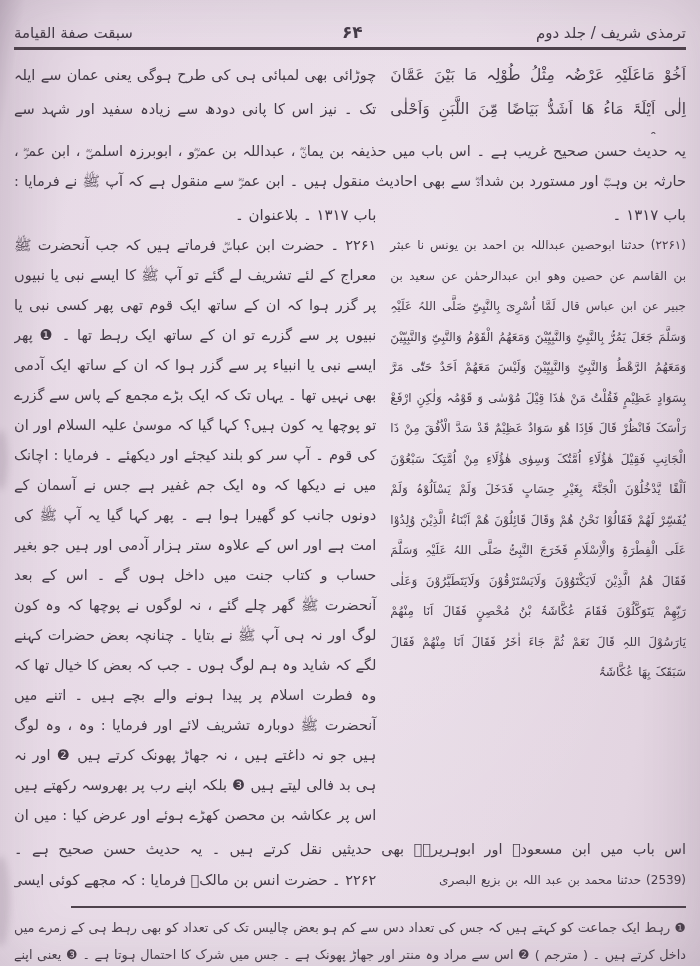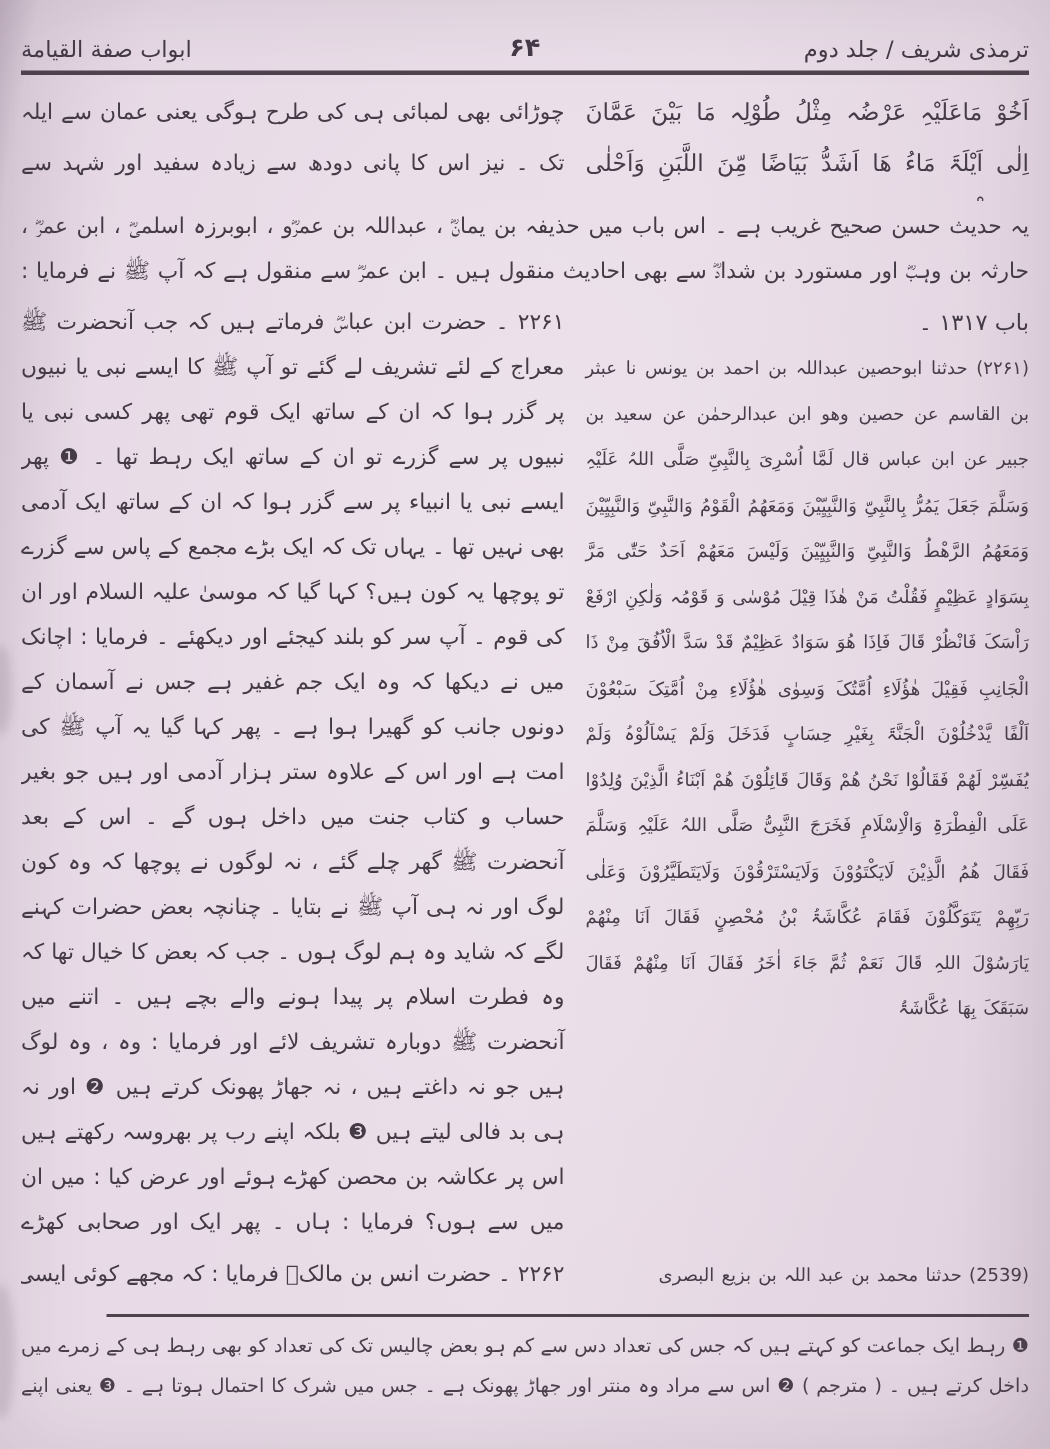--- a/index.html
+++ b/index.html
@@ -75,41 +75,43 @@
   .blem-2{left:-8px;bottom:20px;width:18px;height:90px;}
 </style>
 </head>
 <body>
 
 <div class="page">
 
   <header class="pg-header">
     <span class="hdr-book">ترمذی شریف / جلد دوم</span>
     <span class="hdr-num">۶۴</span>
-    <span class="hdr-chapter">ابواب صفة القيامة</span>
+    <span class="hdr-chapter">سبقت صفة القيامة</span>
   </header>
   <div class="hdr-rule"></div>
 
   <section class="two-col carryover">
     <div class="col-arabic ar-text">اَخُوْ مَاعَلَیْہِ عَرْضُہ مِثْلُ طُوْلِہ مَا بَیْنَ عَمَّانَ اِلٰی اَیْلَۃَ مَاءُ ھَا اَشَدُّ بَیَاضًا مِّنَ اللَّبَنِ وَاَحْلٰی مِنَ الْعَسَلِ</div>
     <div class="col-urdu ur-text">چوڑائی بھی لمبائی ہی کی طرح ہوگی یعنی عمان سے ایلہ تک ۔ نیز اس کا پانی دودھ سے زیادہ سفید اور شہد سے زیادہ میٹھا ہوگا ۔</div>
   </section>
 
   <p class="takhrij">یہ حدیث حسن صحیح غریب ہے ۔ اس باب میں حذیفہ بن یمانؓ ، عبداللہ بن عمرؓو ، ابوبرزہ اسلمیؓ ، ابن عمرؓ ، حارثہ بن وہبؓ اور مستورد بن شدادؓ سے بھی احادیث منقول ہیں ۔ ابن عمرؓ سے منقول ہے کہ آپ ﷺ نے فرمایا : میرا حوض کوفہ سے حجر اسود تک ہے ۔</p>
 
   <section class="two-col main-section">
     <div class="col-arabic">
       <div class="bab-line">باب ۱۳۱۷ ۔</div>
       <div class="ar-text">(۲۲۶۱) حدثنا ابوحصین عبداللہ بن احمد بن یونس نا عبثر بن القاسم عن حصین وھو ابن عبدالرحمٰن عن سعید بن جبیر عن ابن عباس قال لَمَّا اُسْرِیَ بِالنَّبِیِّ صَلَّی اللہُ عَلَیْہِ وَسَلَّمَ جَعَلَ یَمُرُّ بِالنَّبِیِّ وَالنَّبِیِّیْنَ وَمَعَھُمُ الْقَوْمُ وَالنَّبِیِّ وَالنَّبِیِّیْنَ وَمَعَھُمُ الرَّھْطُ وَالنَّبِیِّ وَالنَّبِیِّیْنَ وَلَیْسَ مَعَھُمْ اَحَدٌ حَتّٰی مَرَّ بِسَوَادٍ عَظِیْمٍ فَقُلْتُ مَنْ ھٰذَا قِیْلَ مُوْسٰی وَ قَوْمُہ وَلٰکِنِ ارْفَعْ رَاْسَکَ فَانْظُرْ قَالَ فَاِذَا ھُوَ سَوَادٌ عَظِیْمٌ قَدْ سَدَّ الْاُفُقَ مِنْ ذَا الْجَانِبِ فَقِیْلَ ھٰؤُلَاءِ اُمَّتُکَ وَسِوٰی ھٰؤُلَاءِ مِنْ اُمَّتِکَ سَبْعُوْنَ اَلْفًا یَّدْخُلُوْنَ الْجَنَّۃَ بِغَیْرِ حِسَابٍ فَدَخَلَ وَلَمْ یَسْاَلُوْہُ وَلَمْ یُفَسِّرْ لَھُمْ فَقَالُوْا نَحْنُ ھُمْ وَقَالَ قَائِلُوْنَ ھُمْ اَبْنَاءُ الَّذِیْنَ وُلِدُوْا عَلَی الْفِطْرَۃِ وَالْاِسْلَامِ فَخَرَجَ النَّبِیُّ صَلَّی اللہُ عَلَیْہِ وَسَلَّمَ فَقَالَ ھُمُ الَّذِیْنَ لَایَکْتَوُوْنَ وَلَایَسْتَرْقُوْنَ وَلَایَتَطَیَّرُوْنَ وَعَلٰی رَبِّھِمْ یَتَوَکَّلُوْنَ فَقَامَ عُکَّاشَۃُ بْنُ مُحْصِنٍ فَقَالَ اَنَا مِنْھُمْ یَارَسُوْلَ اللہِ قَالَ نَعَمْ ثُمَّ جَاءَ اٰخَرُ فَقَالَ اَنَا مِنْھُمْ فَقَالَ سَبَقَکَ بِھَا عُکَّاشَۃُ</div>
     </div>
     <div class="col-urdu">
+      <div class="bab-line">باب ۱۳۱۷ ۔ بلاعنوان ۔</div>
       <div class="ur-text">۲۲۶۱ ۔ حضرت ابن عباسؓ فرماتے ہیں کہ جب آنحضرت ﷺ معراج کے لئے تشریف لے گئے تو آپ ﷺ کا ایسے نبی یا نبیوں پر گزر ہوا کہ ان کے ساتھ ایک قوم تھی پھر کسی نبی یا نبیوں پر سے گزرے تو ان کے ساتھ ایک رہط تھا ۔ ❶ پھر ایسے نبی یا انبیاء پر سے گزر ہوا کہ ان کے ساتھ ایک آدمی بھی نہیں تھا ۔ یہاں تک کہ ایک بڑے مجمع کے پاس سے گزرے تو پوچھا یہ کون ہیں؟ کہا گیا کہ موسیٰ علیہ السلام اور ان کی قوم ۔ آپ سر کو بلند کیجئے اور دیکھئے ۔ فرمایا : اچانک میں نے دیکھا کہ وہ ایک جم غفیر ہے جس نے آسمان کے دونوں جانب کو گھیرا ہوا ہے ۔ پھر کہا گیا یہ آپ ﷺ کی امت ہے اور اس کے علاوہ ستر ہزار آدمی اور ہیں جو بغیر حساب و کتاب جنت میں داخل ہوں گے ۔ اس کے بعد آنحضرت ﷺ گھر چلے گئے ، نہ لوگوں نے پوچھا کہ وہ کون لوگ اور نہ ہی آپ ﷺ نے بتایا ۔ چنانچہ بعض حضرات کہنے لگے کہ شاید وہ ہم لوگ ہوں ۔ جب کہ بعض کا خیال تھا کہ وہ فطرت اسلام پر پیدا ہونے والے بچے ہیں ۔ اتنے میں آنحضرت ﷺ دوبارہ تشریف لائے اور فرمایا : وہ ، وہ لوگ ہیں جو نہ داغتے ہیں ، نہ جھاڑ پھونک کرتے ہیں ❷ اور نہ ہی بد فالی لیتے ہیں ❸ بلکہ اپنے رب پر بھروسہ رکھتے ہیں اس پر عکاشہ بن محصن کھڑے ہوئے اور عرض کیا : میں ان میں سے ہوں؟ فرمایا : ہاں ۔ پھر ایک اور صحابی کھڑے ہوئے اور پوچھا کہ میں بھی انہی میں سے ہوں؟ فرمایا : عکاشہ تم پر سبقت لے گئے ۔</div>
     </div>
   </section>
 
+  <p class="grading-line">اس باب میں ابن مسعودؓ اور ابوہریرہؓ بھی حدیثیں نقل کرتے ہیں ۔ یہ حدیث حسن صحیح ہے ۔</p>
 
   <section class="two-col row-2262">
     <div class="col-arabic ar-text">(2539) حدثنا محمد بن عبد اللہ بن بزیع البصری</div>
     <div class="col-urdu ur-text">۲۲۶۲ ۔ حضرت انس بن مالکؓ فرمایا : کہ مجھے کوئی ایسی چیز نظر نہیں آتی</div>
   </section>
 
   <div class="foot-rule"></div>
   <p class="footnotes">❶ رہط ایک جماعت کو کہتے ہیں کہ جس کی تعداد دس سے کم ہو بعض چالیس تک کی تعداد کو بھی رہط ہی کے زمرے میں داخل کرتے ہیں ۔ ( مترجم ) ❷ اس سے مراد وہ منتر اور جھاڑ پھونک ہے ۔ جس میں شرک کا احتمال ہوتا ہے ۔ ❸ یعنی اپنے رب پر پورا پورا بھروسہ کرتے ہیں کسی اور چیز پر اعتماد نہیں کرتے ( مترجم )</p>
 
   <div class="blemish blem-1"></div>

